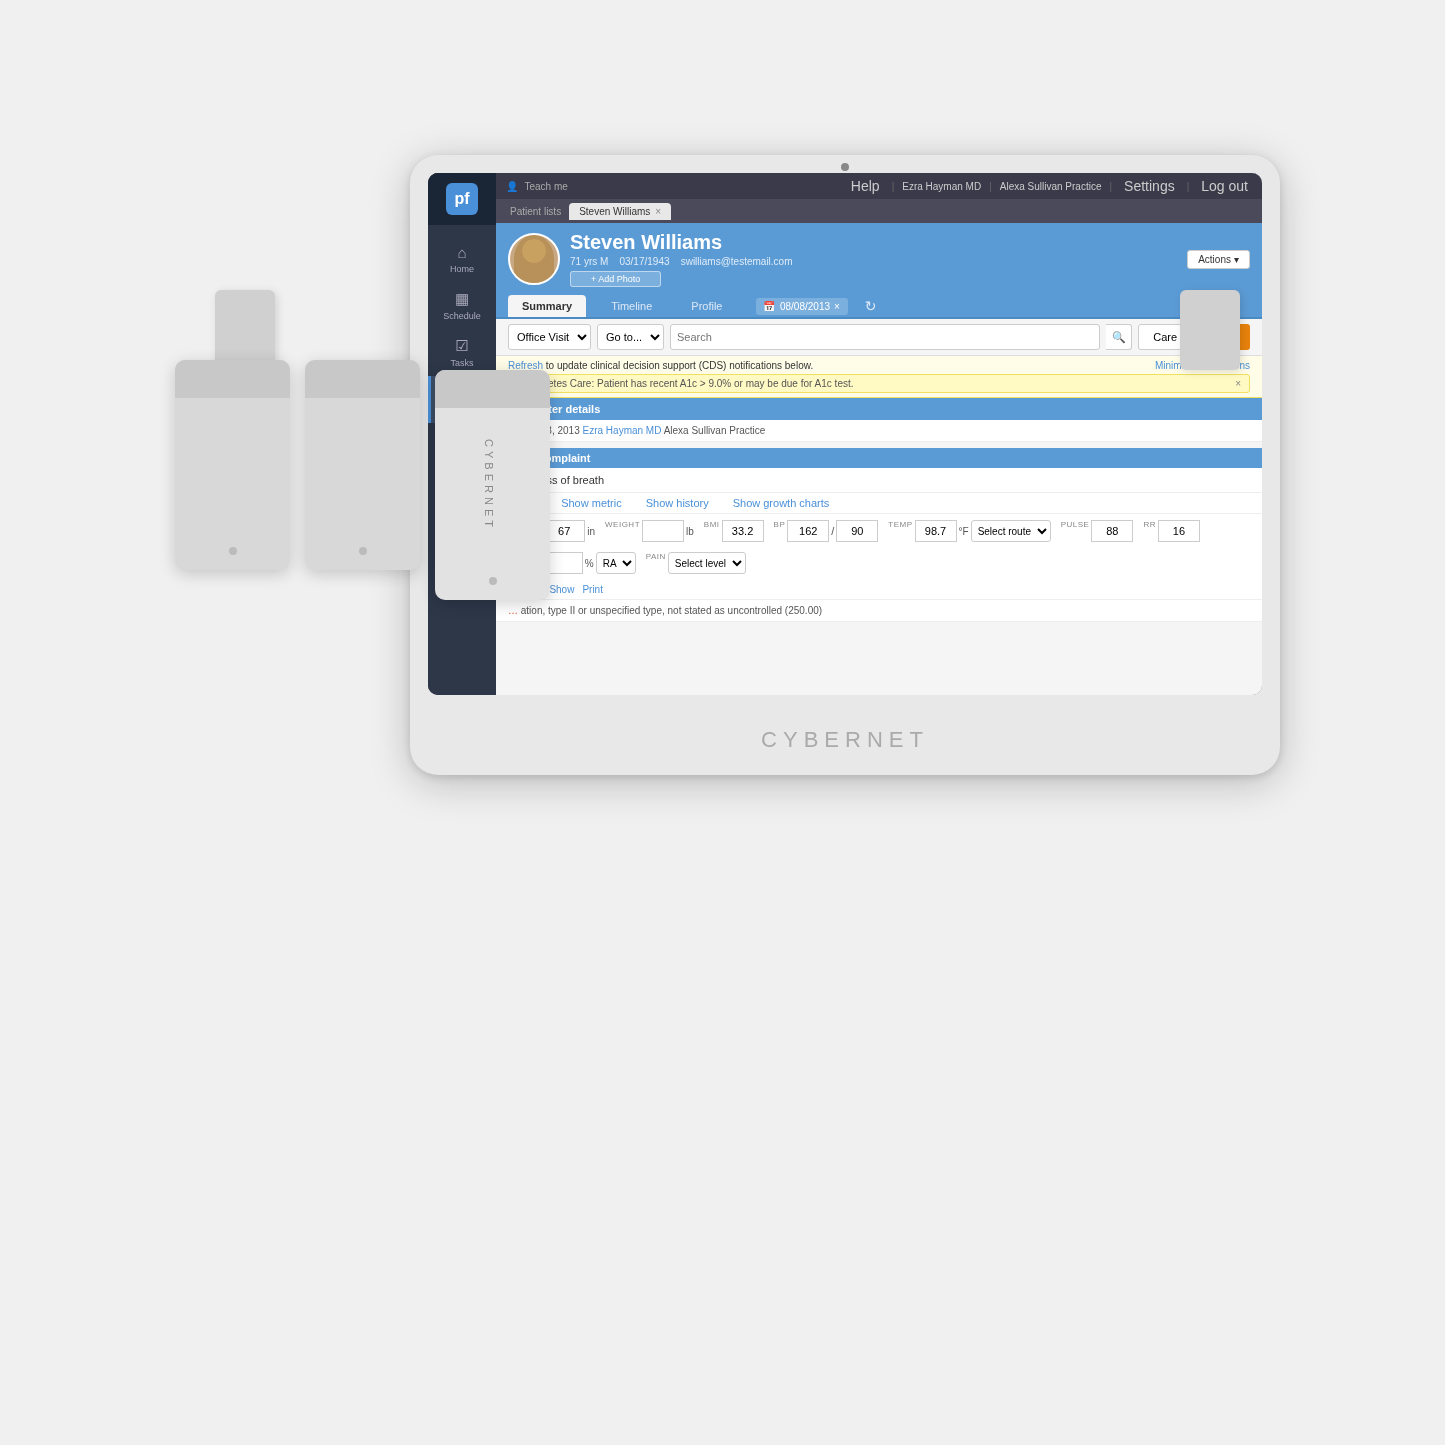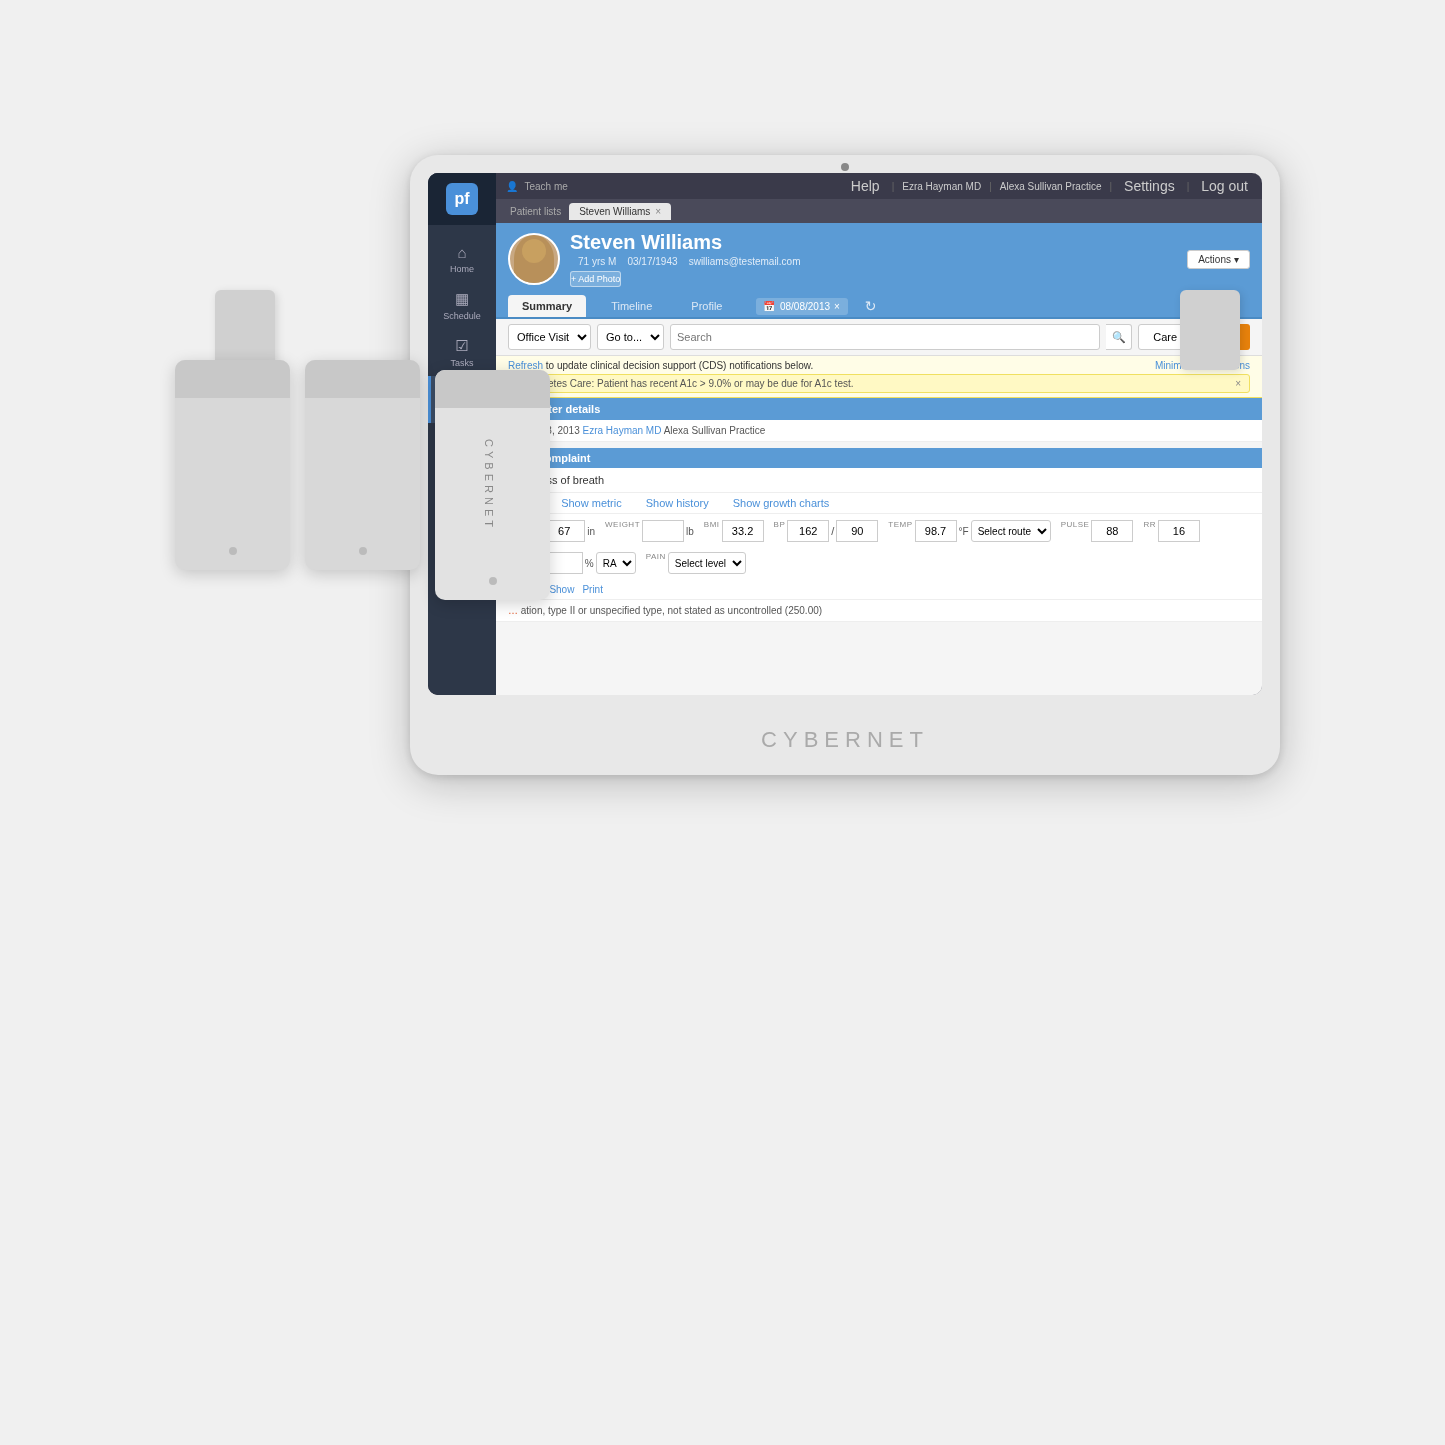--- a/index.html
+++ b/index.html
@@ -304,34 +304,33 @@
     .patient-info { flex: 1; }
     .patient-name {
       font-size: 20px;
       font-weight: bold;
       color: #fff;
       margin-bottom: 2px;
     }
     .patient-meta {
       font-size: 10px;
       color: #e0ecf8;
-      margin-left: 8px;
     }
     .patient-actions {
       display: flex;
       flex-direction: column;
       align-items: flex-end;
       gap: 4px;
     }
     .add-photo-btn {
       background: rgba(255,255,255,0.2);
       border: 1px solid rgba(255,255,255,0.5);
       color: #fff;
       font-size: 9px;
-      padding: 2px 0;
+      padding: 2px 20px;
       border-radius: 3px;
       cursor: pointer;
     }
     .actions-btn {
       background: #fff;
       border: 1px solid #ccc;
       color: #333;
       font-size: 10px;
       padding: 3px 10px;
       border-radius: 3px;

